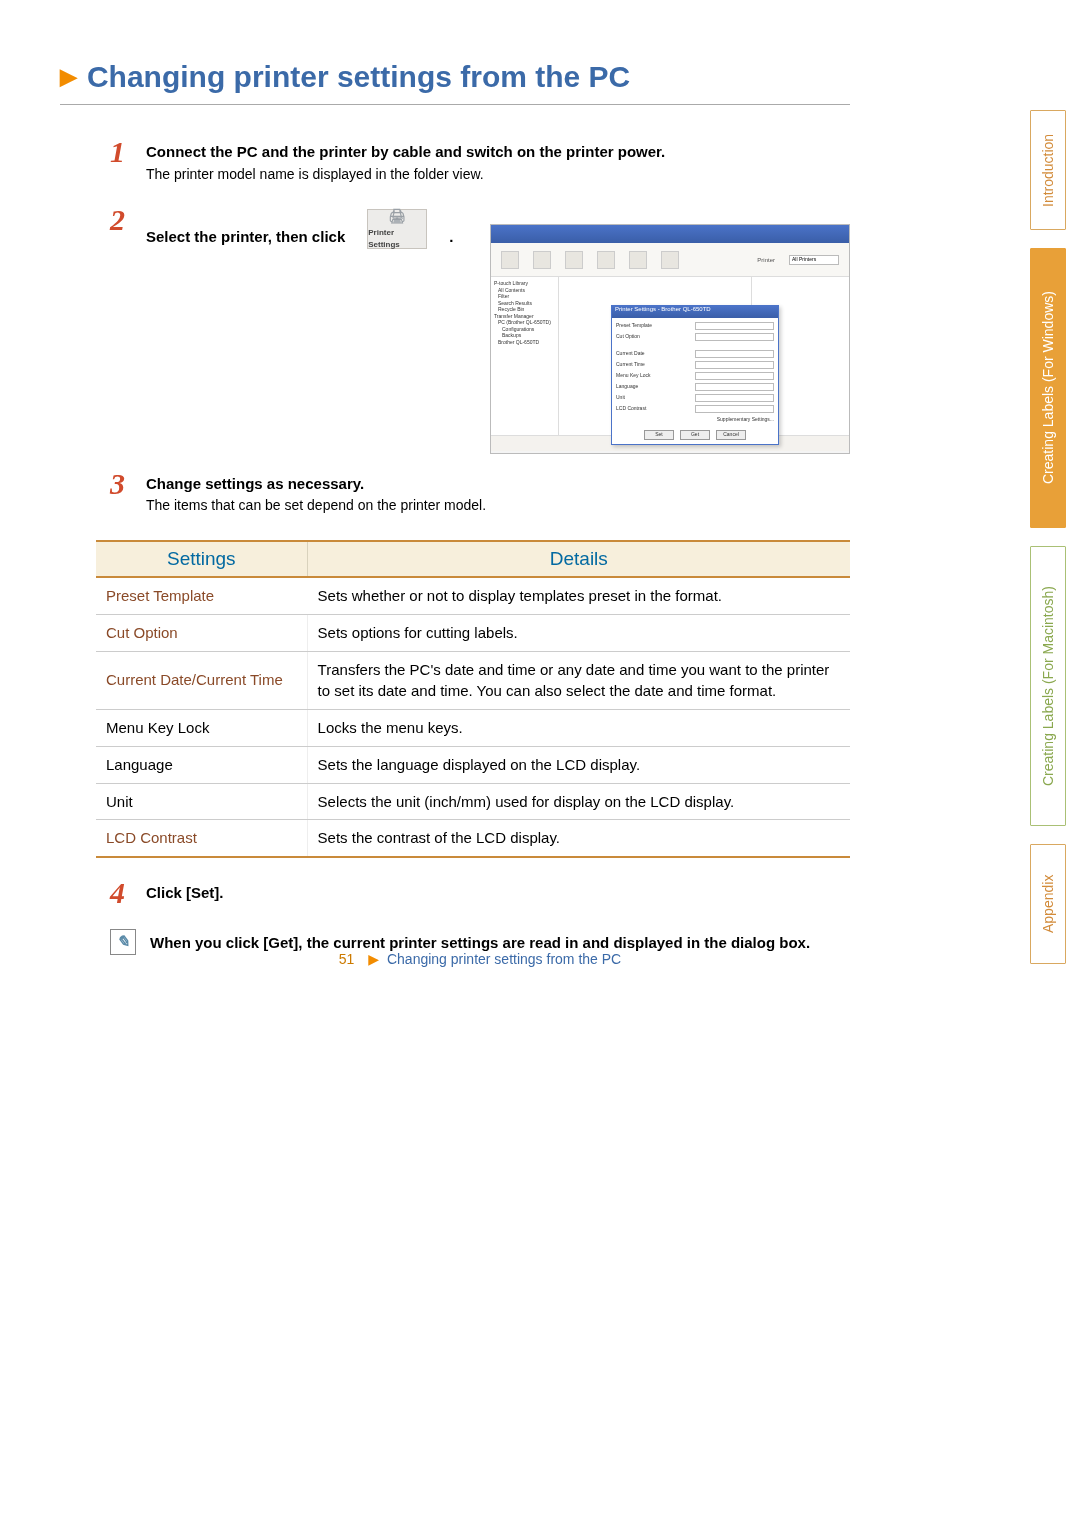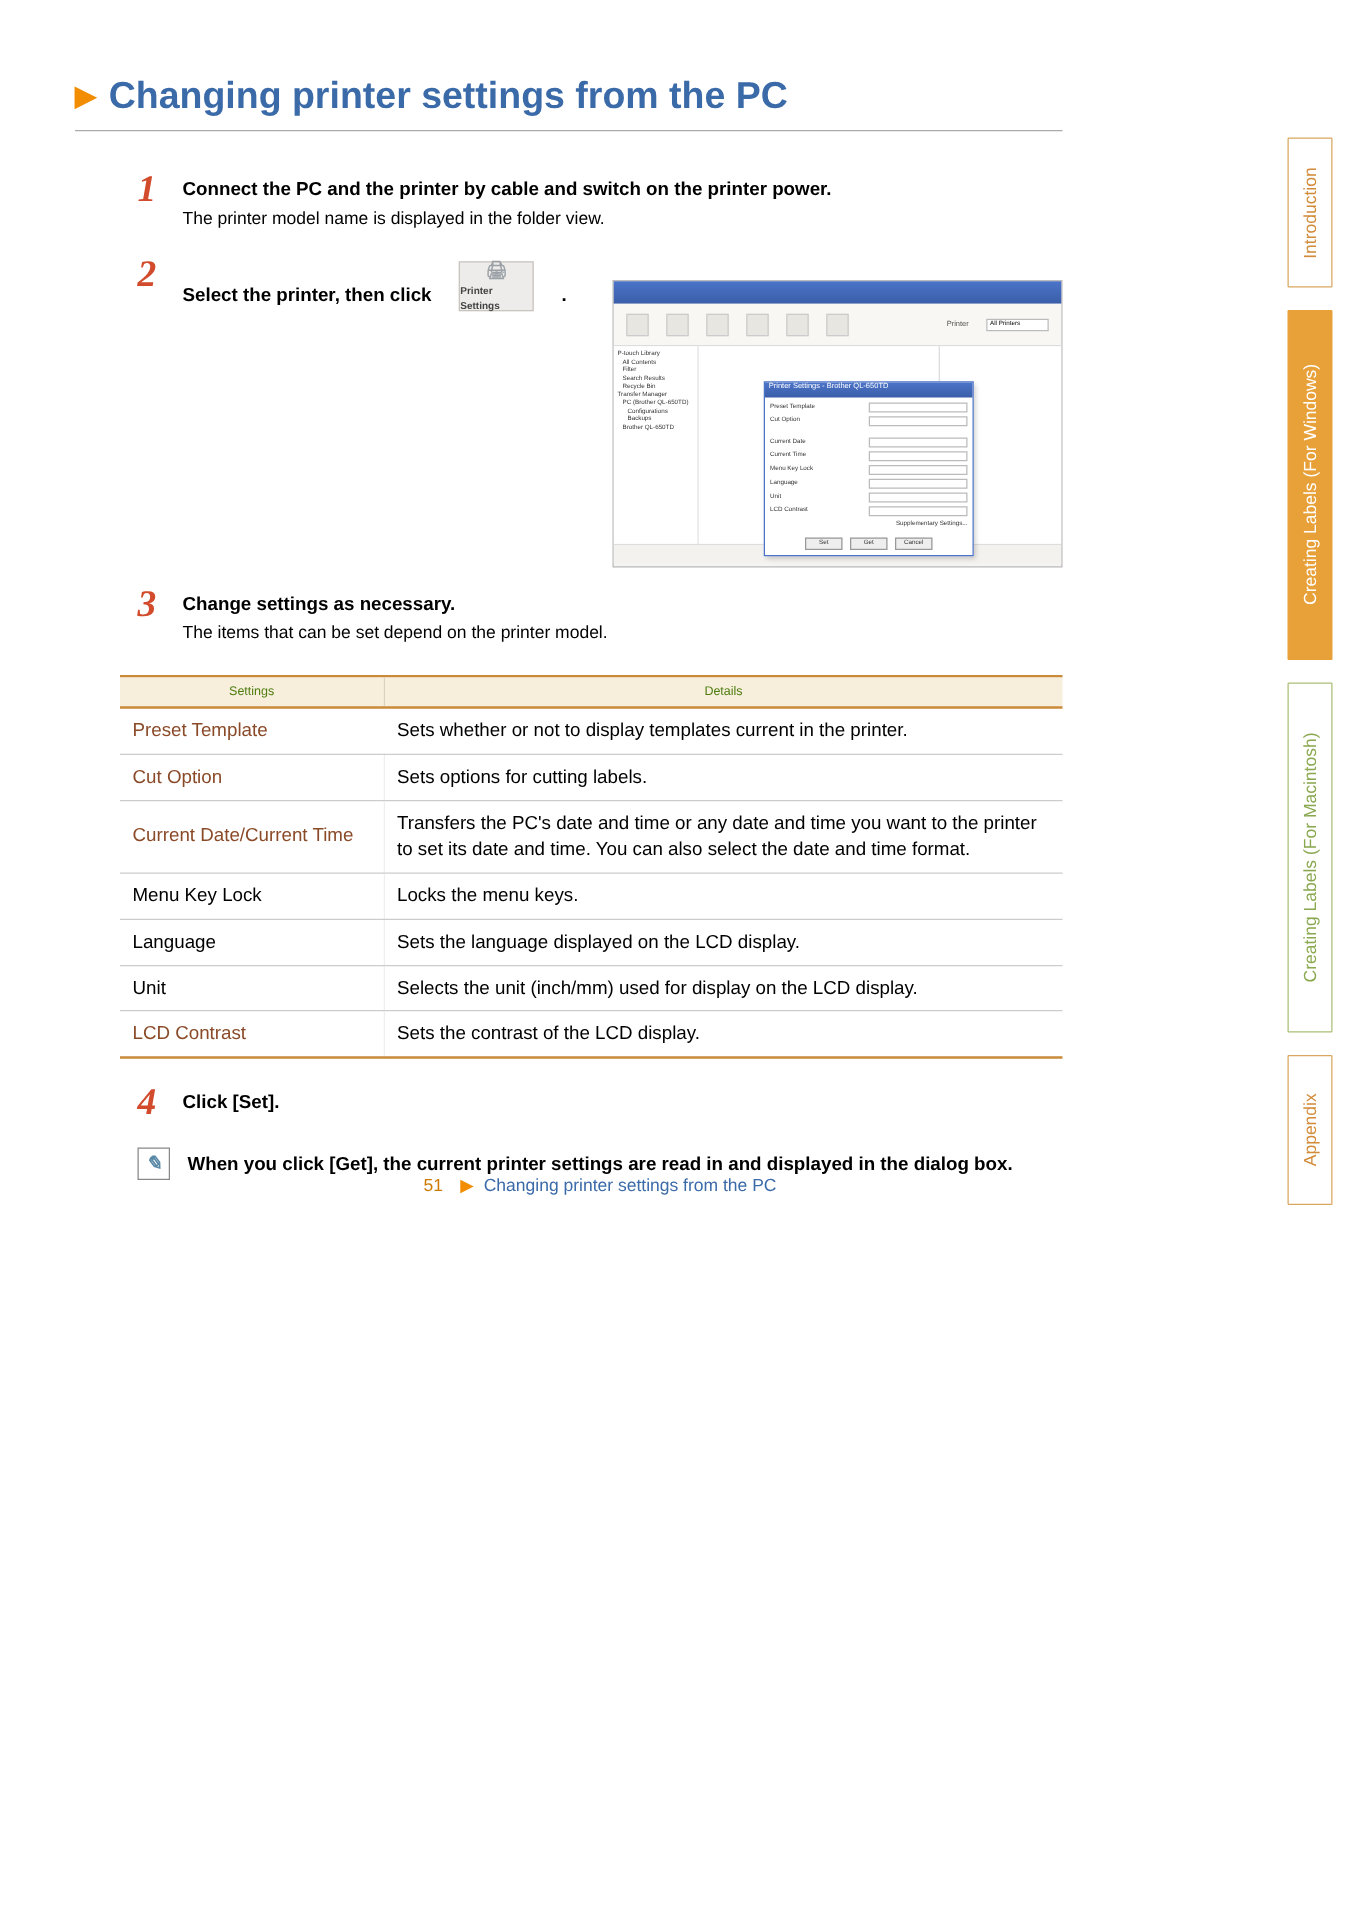--- a/index.html
+++ b/index.html
@@ -189,23 +189,23 @@
     color: #333;
     padding: 3px;
   }
   table.settings {
     width: 100%;
     border-collapse: collapse;
     margin-bottom: 8px;
   }
   table.settings th {
     background: #f7efdc;
-    color: #4d7c0f;
+    color: #0369a1;
     font-weight: normal;
-    font-size: 10px;
+    font-size: 19px;
     padding: 6px 10px;
     border-bottom: 2px solid #c98a3a;
   }
   table.settings th:first-child { border-right: 1px solid #d9d2bd; }
   table.settings td {
     font-size: 15px;
     color: #000;
     padding: 7px 10px;
     border-bottom: 1px solid #ccc;
     vertical-align: middle;
@@ -434,21 +434,21 @@
         </colgroup>
       <thead>
         <tr>
           <th>Settings</th>
           <th>Details</th>
         </tr>
       </thead>
       <tbody>
         <tr>
           <td class="left">Preset Template</td>
-          <td>Sets whether or not to display templates current in the printer.</td>
+          <td>Sets whether or not to display templates preset in the format.</td>
         </tr>
         <tr>
           <td class="left">Cut Option</td>
           <td>Sets options for cutting labels.</td>
         </tr>
         <tr>
           <td class="left">Current Date/Current Time</td>
           <td>Transfers the PC's date and time or any date and time you want to the printer to set its date and time. You can also select the date and time format.</td>
         </tr>
         <tr>

